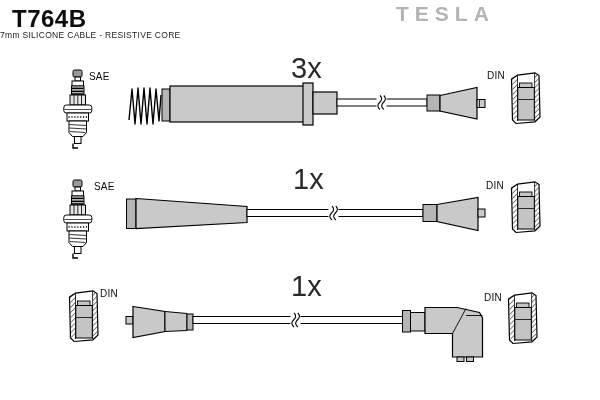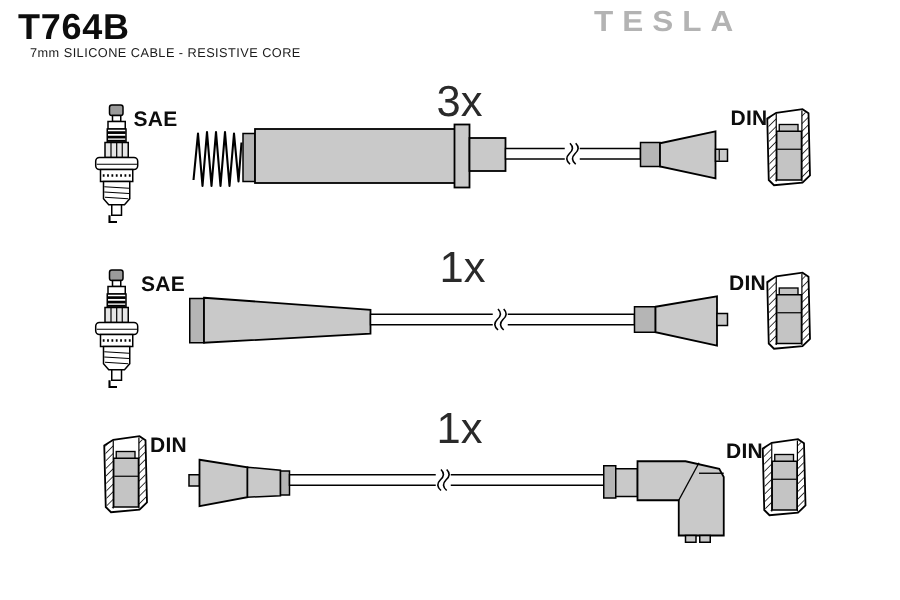--- a/index.html
+++ b/index.html
@@ -2,24 +2,24 @@
 <html><head>
 <meta charset="utf-8">
 <style>
   html,body{margin:0;padding:0;background:#fff;}
   #canvas{
     position:relative;width:600px;height:400px;background:#ffffff;
     font-family:"Liberation Sans",sans-serif;overflow:hidden;
   }
   .abs{position:absolute;white-space:nowrap;}
   #part-number{left:12px;top:5px;font-size:24px;font-weight:bold;color:#0d0d0d;letter-spacing:0.5px;}
-  #subtitle{left:20px;top:30px;font-size:8.5px;color:#1a1a1a;letter-spacing:0.3px;}
+  #subtitle{left:0;top:30px;font-size:8.5px;color:#1a1a1a;letter-spacing:0.3px;}
   #brand-logo{left:396px;top:4px;font-size:21px;font-weight:bold;color:#b3b3b3;letter-spacing:6px;transform:scaleY(0.92);transform-origin:top left;}
   .qty{font-size:29px;color:#2a2a2a;}
-  .conn-label{font-size:14px;font-weight:bold;color:#0d0d0d;letter-spacing:0.2px;}
+  .conn-label{font-size:10px;font-weight:normal;color:#0d0d0d;letter-spacing:0.2px;}
   #qty-row1{left:291px;top:52px;}
   #qty-row2{left:293px;top:163px;}
   #qty-row3{left:291px;top:270px;}
   #sae-row1{left:89px;top:71px;}
   #sae-row2{left:94px;top:181px;}
   #din-row1{left:487px;top:70px;}
   #din-row2{left:486px;top:180px;}
   #din-row3-left{left:100px;top:288px;}
   #din-row3-right{left:484px;top:292px;}
   svg{position:absolute;left:0;top:0;}

